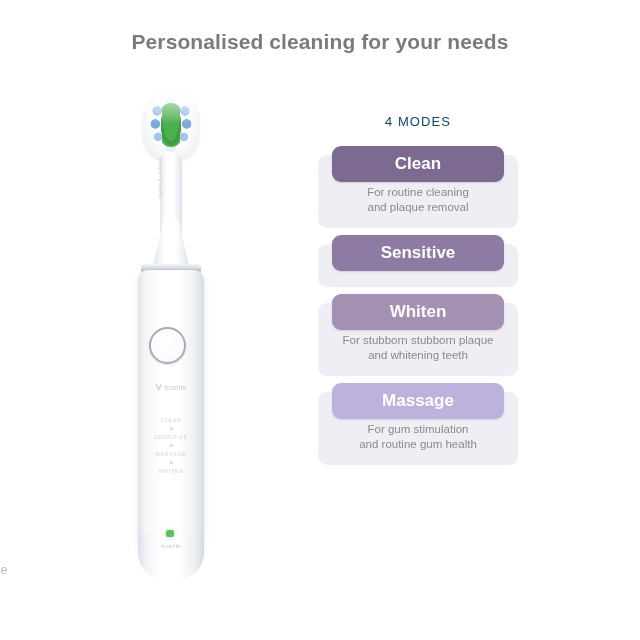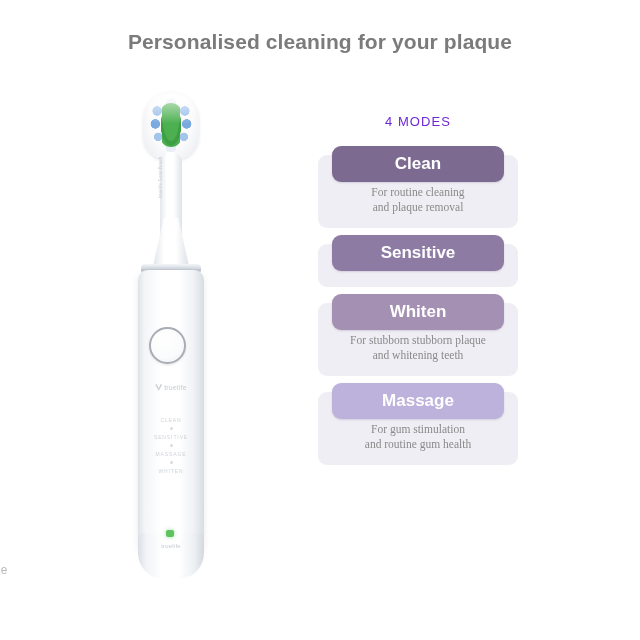--- a/index.html
+++ b/index.html
@@ -233,21 +233,21 @@
   }
 
   
   .modes-heading {
     position: absolute;
     left: 318px;
     top: 114px;
     width: 200px;
     text-align: center;
     font-size: 13px;
-    color: #6d28d9;
+    color: #0c4a6e;
     letter-spacing: 1.1px;
   }
 
   .modes {
     position: absolute;
     left: 318px;
     top: 155px;
     width: 200px;
   }
   .mode-card {
@@ -269,41 +269,40 @@
     color: #ffffff;
     font-size: 17px;
     font-weight: bold;
     box-shadow: 0 1px 2px rgba(110,95,130,0.22);
   }
   .mode-desc {
     font-size: 11.5px;
     line-height: 15px;
     color: #8a8a8a;
     white-space: pre-line;
-    font-family: Liberation Serif, serif;
   }
   .mode-card.wide .mode-desc {
     margin-left: -6px;
     margin-right: -6px;
   }
 
   .corner-text {
     position: absolute;
     left: -6px;
     top: 563px;
     font-size: 12px;
     color: #b9b9b9;
   }
 </style>
 </head>
 <body>
 
 <div class="page">
 
-  <div class="title">Personalised cleaning for your plaque</div>
+  <div class="title">Personalised cleaning for your needs</div>
 
   <div class="product">
 
     <div class="head"></div>
     <div class="bristles-blue"></div>
     <div class="bristles-green"></div>
     <div class="bristles-gloss"></div>
 
     <div class="neck"></div>
     <div class="neck-flare"></div>

